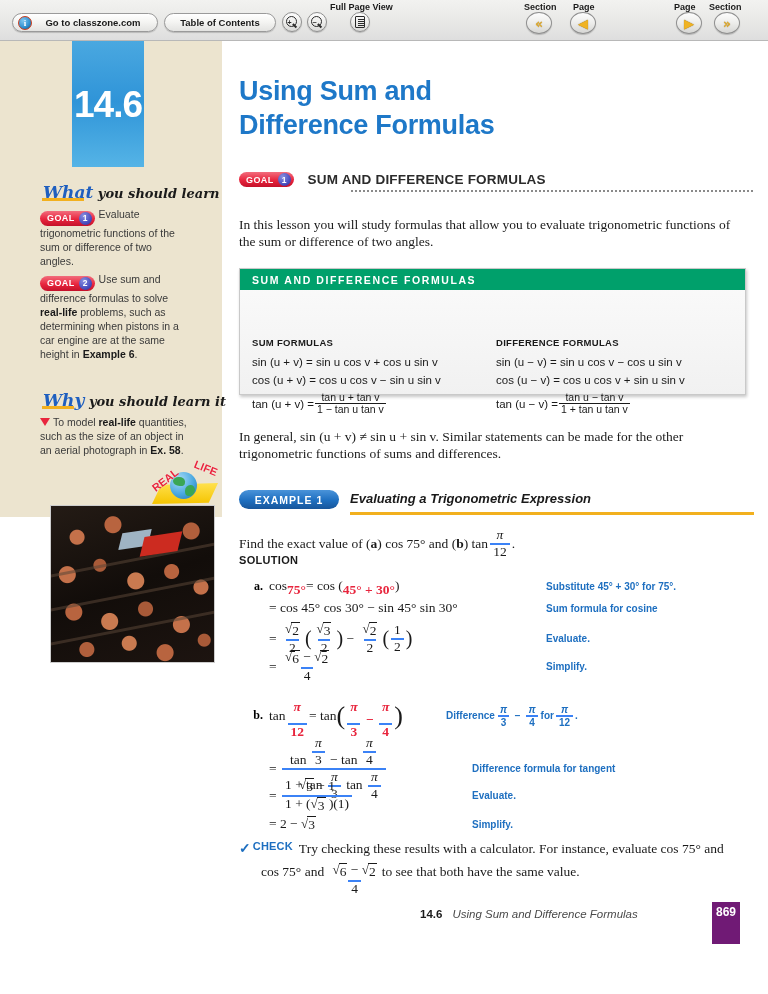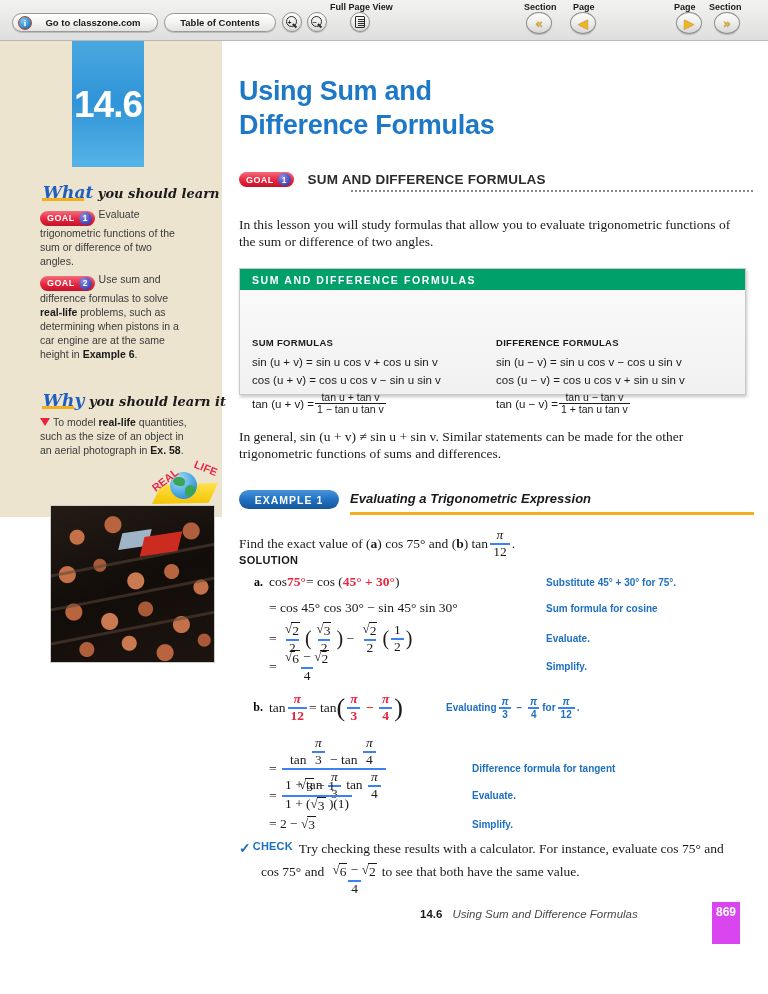--- a/index.html
+++ b/index.html
@@ -301,21 +301,21 @@
   .solution-h {
     position: absolute; left: 239px; top: 554px;
     font-family: "Liberation Sans", sans-serif; font-weight: bold;
     font-size: 11px; color: #1a1a1a; letter-spacing: .3px;
   }
 
   .math {
     font-family: "Liberation Serif", serif; font-size: 13.5px; color: #1a1a1a;
     white-space: nowrap; display: flex; align-items: center;
   }
-  .red { color: #e8253d; font-weight: bold; }
+  .red { color: #e8253d; font-weight: bold; margin-top: 8px; }
   .note {
     font-family: "Liberation Sans", sans-serif; font-weight: bold;
     font-size: 10px; color: #1e6fc0; white-space: nowrap;
   }
   .step { position: absolute; display: flex; align-items: center; }
   .step .lbl { width: 26px; font-family: "Liberation Serif", serif;
                font-size: 12px; font-weight: bold; text-align: right;
                padding-right: 6px; }
   .step .note { position: absolute; left: 303px; }
 
@@ -340,21 +340,21 @@
 
   .footer {
     position: absolute; left: 420px; top: 908px;
     display: flex; align-items: center;
     font-family: "Liberation Sans", sans-serif; font-size: 11.5px;
   }
   .footer .fnum { font-weight: bold; color: #1a1a1a; margin-right: 10px; }
   .footer .ftitle { font-style: italic; color: #4a4a4a; }
   .pagenum-box {
     position: absolute; left: 712px; top: 902px; width: 28px; height: 42px;
-    background: #d946ef; display: flex; justify-content: center; padding-top: 3px;
+    background: #701a75; display: flex; justify-content: center; padding-top: 3px;
     color: #ffffff; font-family: "Liberation Sans", sans-serif;
     font-weight: bold; font-size: 12px;
   }
 </style>
 </head>
 <body>
 
 <div class="page">
 
   <div class="toolbar">
@@ -609,21 +609,21 @@
           <span class="md red">3</span>
         </span>
       <span class="red">&nbsp;<span>−</span>&nbsp;</span>
       <span class="mfrac">
           <span class="mn red" style="font-style:italic">π</span>
           <span class="md red">4</span>
         </span>
       <span style="font-size:26px">)</span>
     </span>
     <span class="note" style="left:203px; display:flex; align-items:center">
-      <span>Evaluating </span>
+      <span>Difference </span>
       <span class="mfrac">
           <span class="mn" style="font-style:italic">π</span>
           <span class="md">3</span>
         </span>
       &nbsp;−&nbsp;
       <span class="mfrac">
           <span class="mn" style="font-style:italic">π</span>
           <span class="md">4</span>
         </span>
       <span> for </span>

